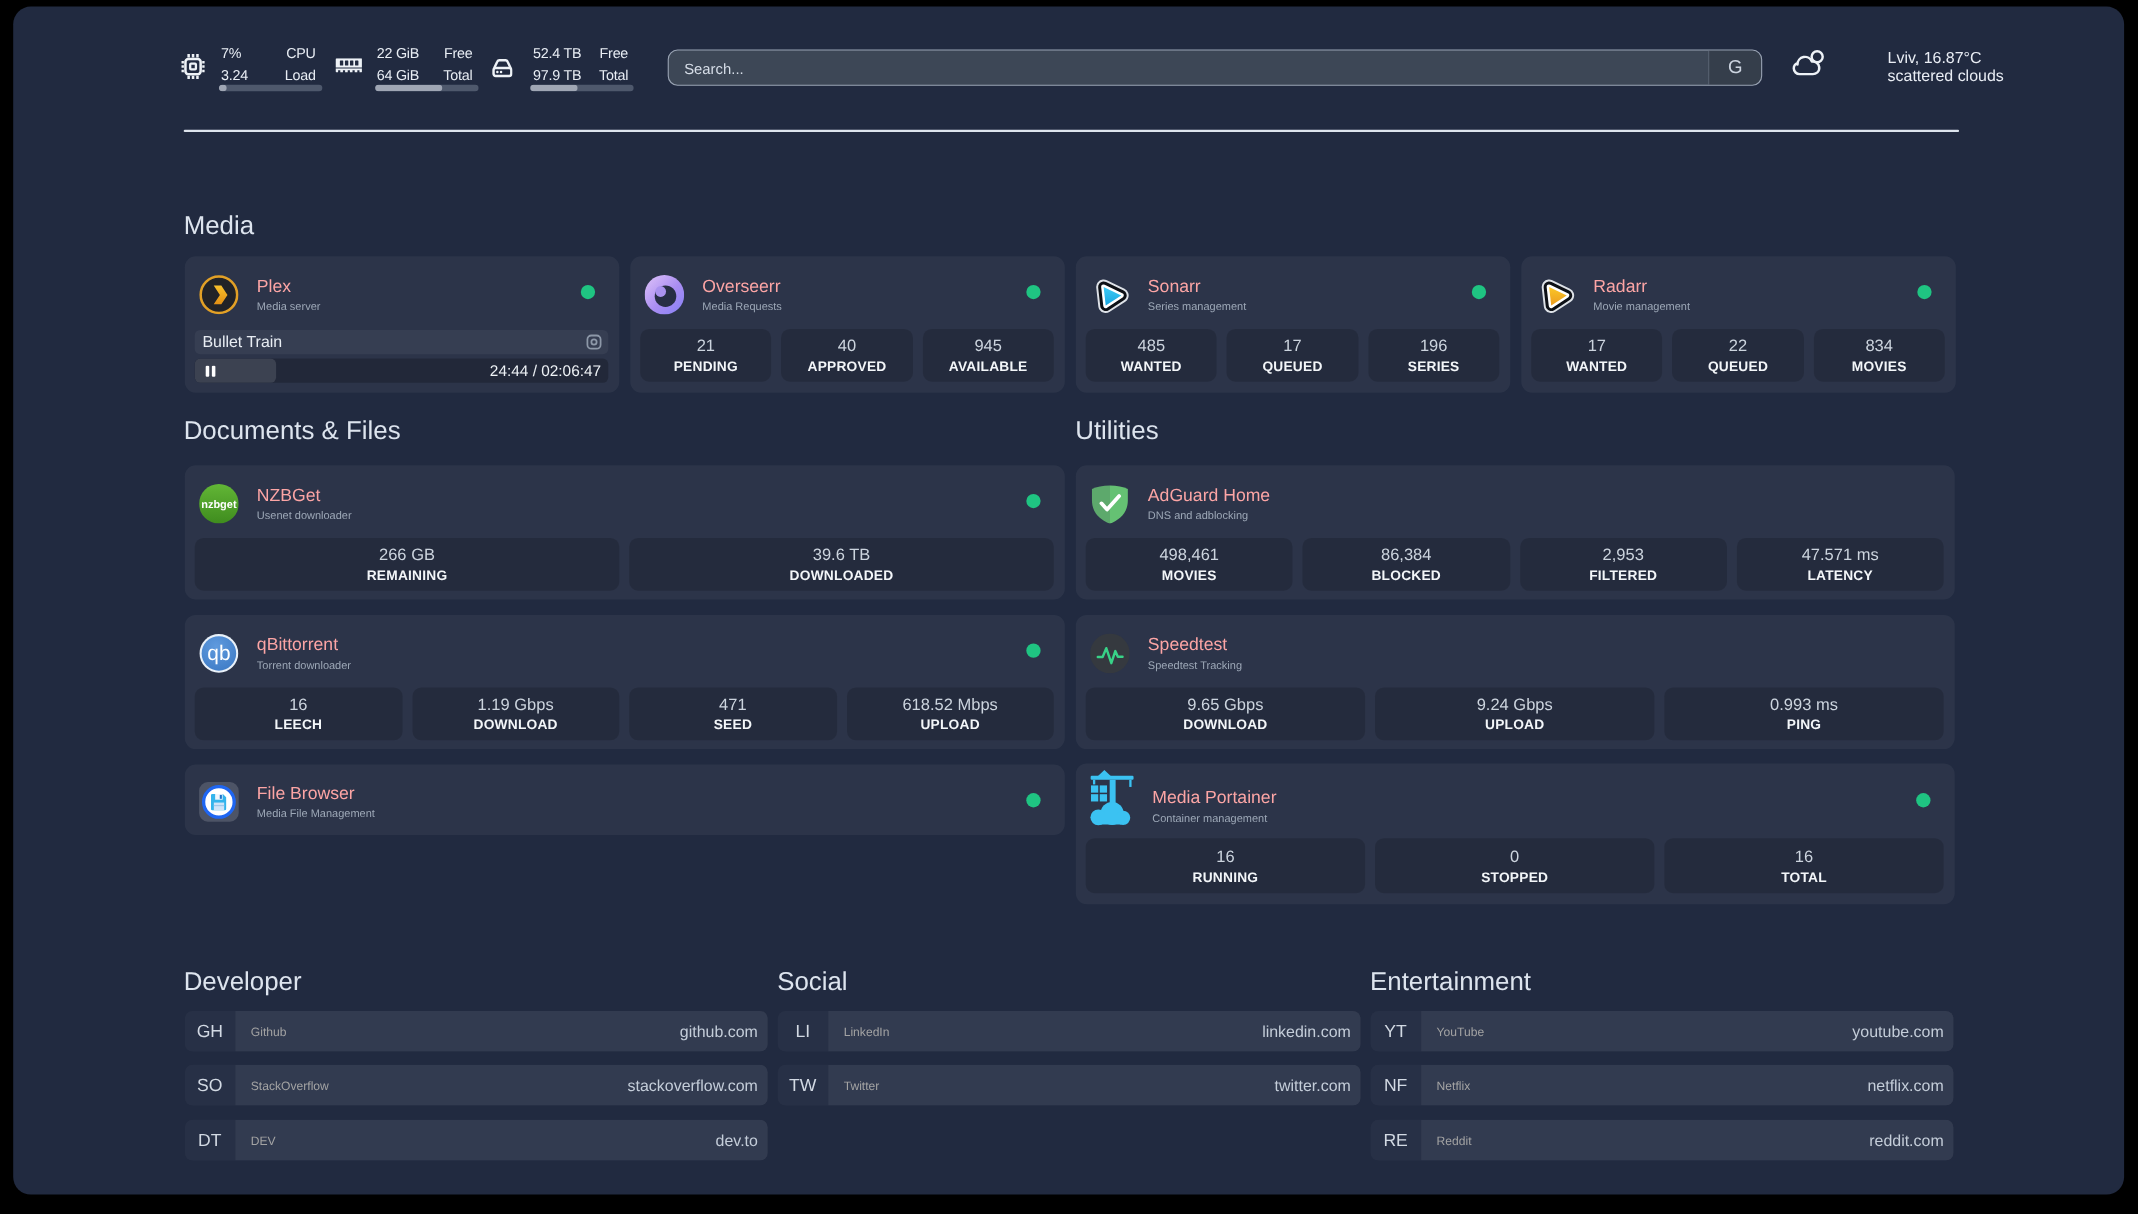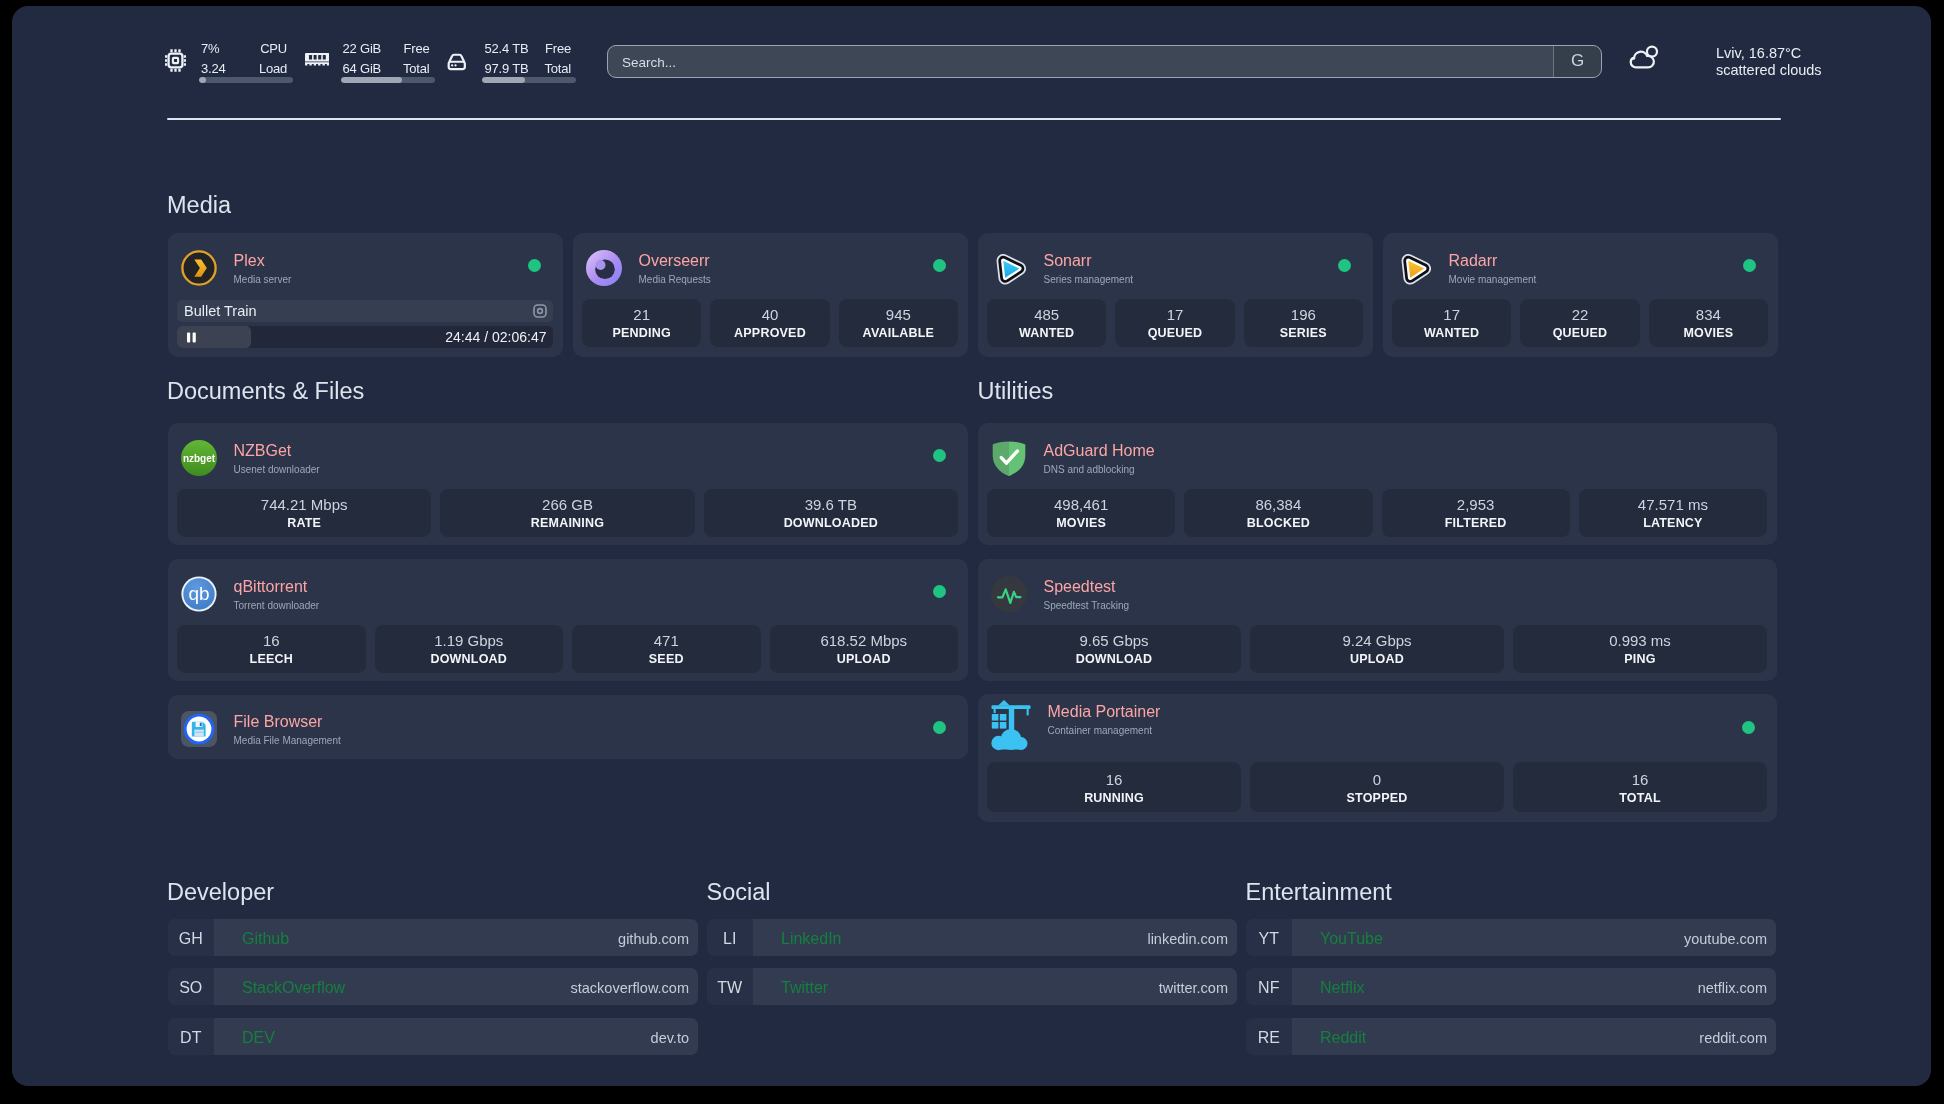--- a/index.html
+++ b/index.html
@@ -39,21 +39,21 @@
   .prow1{position:absolute;left:9.5px;right:9.5px;top:67px;height:21.5px;background:rgba(255,255,255,.05);
     border-radius:5px;display:flex;align-items:center;color:#e8edf3;font-size:14.5px;}
   .prow2{position:absolute;left:9.5px;right:9.5px;top:93px;height:21.5px;background:rgba(0,0,0,.22);
     border-radius:5px;overflow:hidden;display:flex;align-items:center;}
   .pfill{position:absolute;left:0;top:0;bottom:0;width:19.6%;background:rgba(255,255,255,.12);border-radius:5px;}
   .ptime{position:absolute;right:6.5px;color:#eef2f6;font-size:14px;font-weight:400;}
   
   .bm{position:absolute;height:37px;border-radius:7px;background:rgba(255,255,255,.03);display:flex;overflow:hidden;}
   .bm .ab{width:46.5px;display:flex;align-items:center;justify-content:center;color:#d2d9e3;font-size:16px;padding-top:3px;box-sizing:border-box;}
   .bm .bd{flex:1;background:rgba(255,255,255,.055);display:flex;align-items:center;}
-  .bm .nm{margin-left:28px;color:#15803d;font-size:16px;flex:1;position:relative;top:1.5px;}
+  .bm .nm{margin-left:14px;color:#a3a3a3;font-size:11px;flex:1;position:relative;top:1.5px;}
   .bm .ur{margin-right:8.5px;color:#c4cdd9;font-size:14.5px;position:relative;top:1.5px;}
 </style>
 </head>
 <body>
 <div class="panel"></div>
 
 <svg class="resicon" style="left:163.5px;top:47.5px" width="23" height="25" viewBox="0 0 23 25" fill="none" stroke="#eef2f7" stroke-width="2.3">
   <rect x="4.6" y="5.6" width="13.8" height="13.8" rx="2.6"></rect>
   <rect x="8.9" y="9.9" width="5.2" height="5.2" rx="0.8" stroke-width="2.1"></rect>
   <path d="M7.5 1.2v3M11.5 1.2v3M15.5 1.2v3M7.5 20.8v3M11.5 20.8v3M15.5 20.8v3M1 8.5h2.2M1 12.5h2.2M1 16.5h2.2M19.8 8.5h2.2M19.8 12.5h2.2M19.8 16.5h2.2"></path>
@@ -274,24 +274,20 @@
       <text x="18" y="21.8" font-size="10" font-weight="700" fill="#fff" text-anchor="middle" font-family="Liberation Sans, sans-serif">nzbget</text>
     </svg>
     <div class="ctxt">
         <div class="ctitle">NZBGet</div>
         <div class="csub">Usenet downloader</div>
       </div>
   </div>
   <div class="dot"></div>
   <div class="stats">
     <div class="stat">
-        <div class="num">744.21 Mbps</div>
-        <div class="lbl">RATE</div>
-      </div>
-    <div class="stat">
         <div class="num">266 GB</div>
         <div class="lbl">REMAINING</div>
       </div>
     <div class="stat">
         <div class="num">39.6 TB</div>
         <div class="lbl">DOWNLOADED</div>
       </div>
   </div>
 </div>
 
@@ -418,21 +414,21 @@
           <rect x="8.8" y="15" width="6.6" height="6.6"></rect>
         <rect x="0.8" y="23" width="6.6" height="6.6"></rect>
           <rect x="8.8" y="23" width="6.6" height="6.6"></rect>
       </g>
       <rect x="17.8" y="9.9" width="5.4" height="25"></rect>
       <circle cx="20" cy="40.5" r="10.5"></circle>
       <circle cx="7.5" cy="44" r="7.2"></circle>
       <circle cx="30" cy="44.5" r="6.5"></circle>
       <rect x="5" y="42" width="27" height="8.5" rx="4.2"></rect>
     </svg>
-    <div class="ctxt" style="margin-top:2px">
+    <div class="ctxt" style="margin-top:16px">
         <div class="ctitle">Media Portainer</div>
         <div class="csub">Container management</div>
       </div>
   </div>
   <div class="dot" style="top:27px"></div>
   <div class="stats" style="top:68px;height:50px">
     <div class="stat">
         <div class="num">16</div>
         <div class="lbl">RUNNING</div>
       </div>

